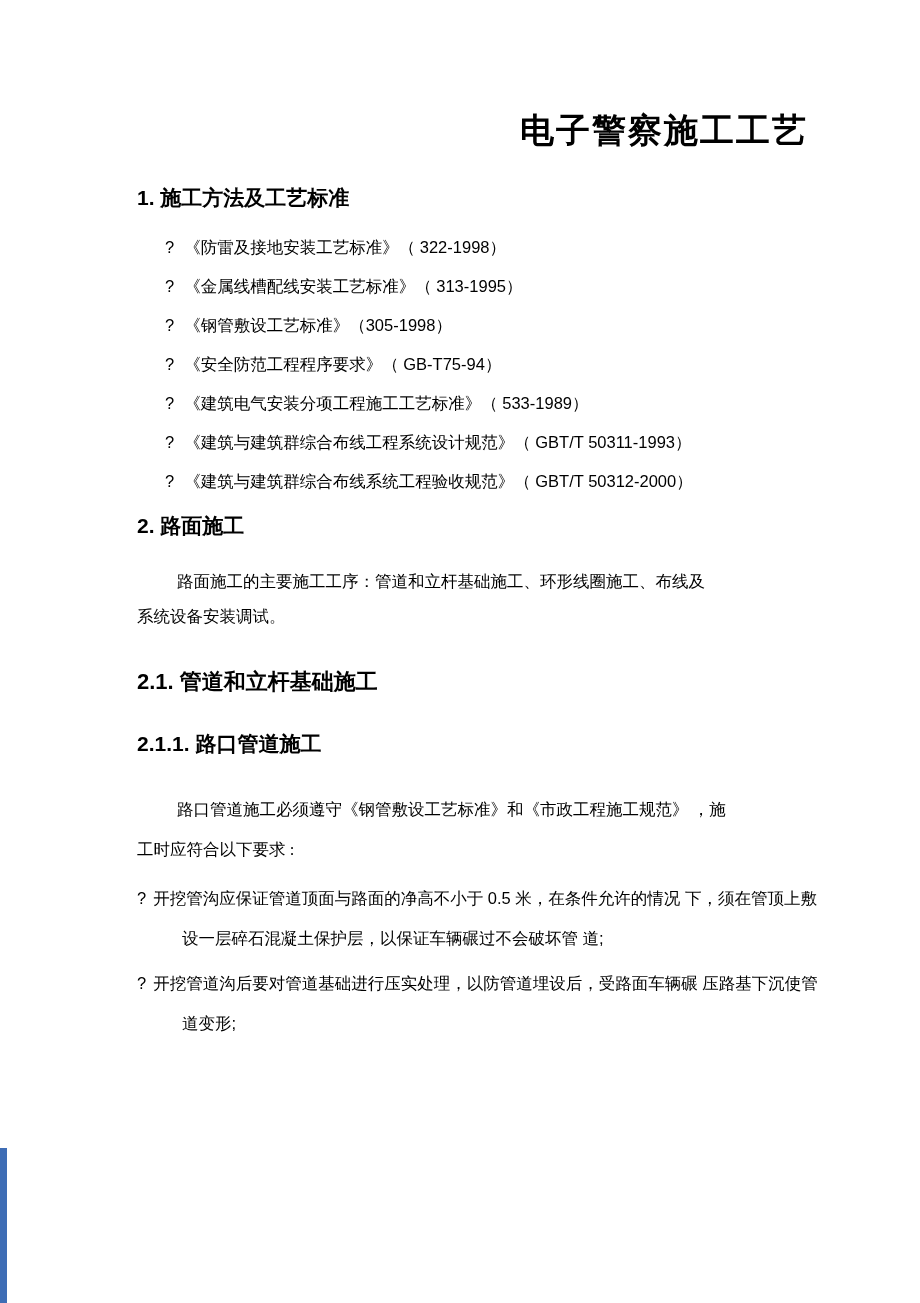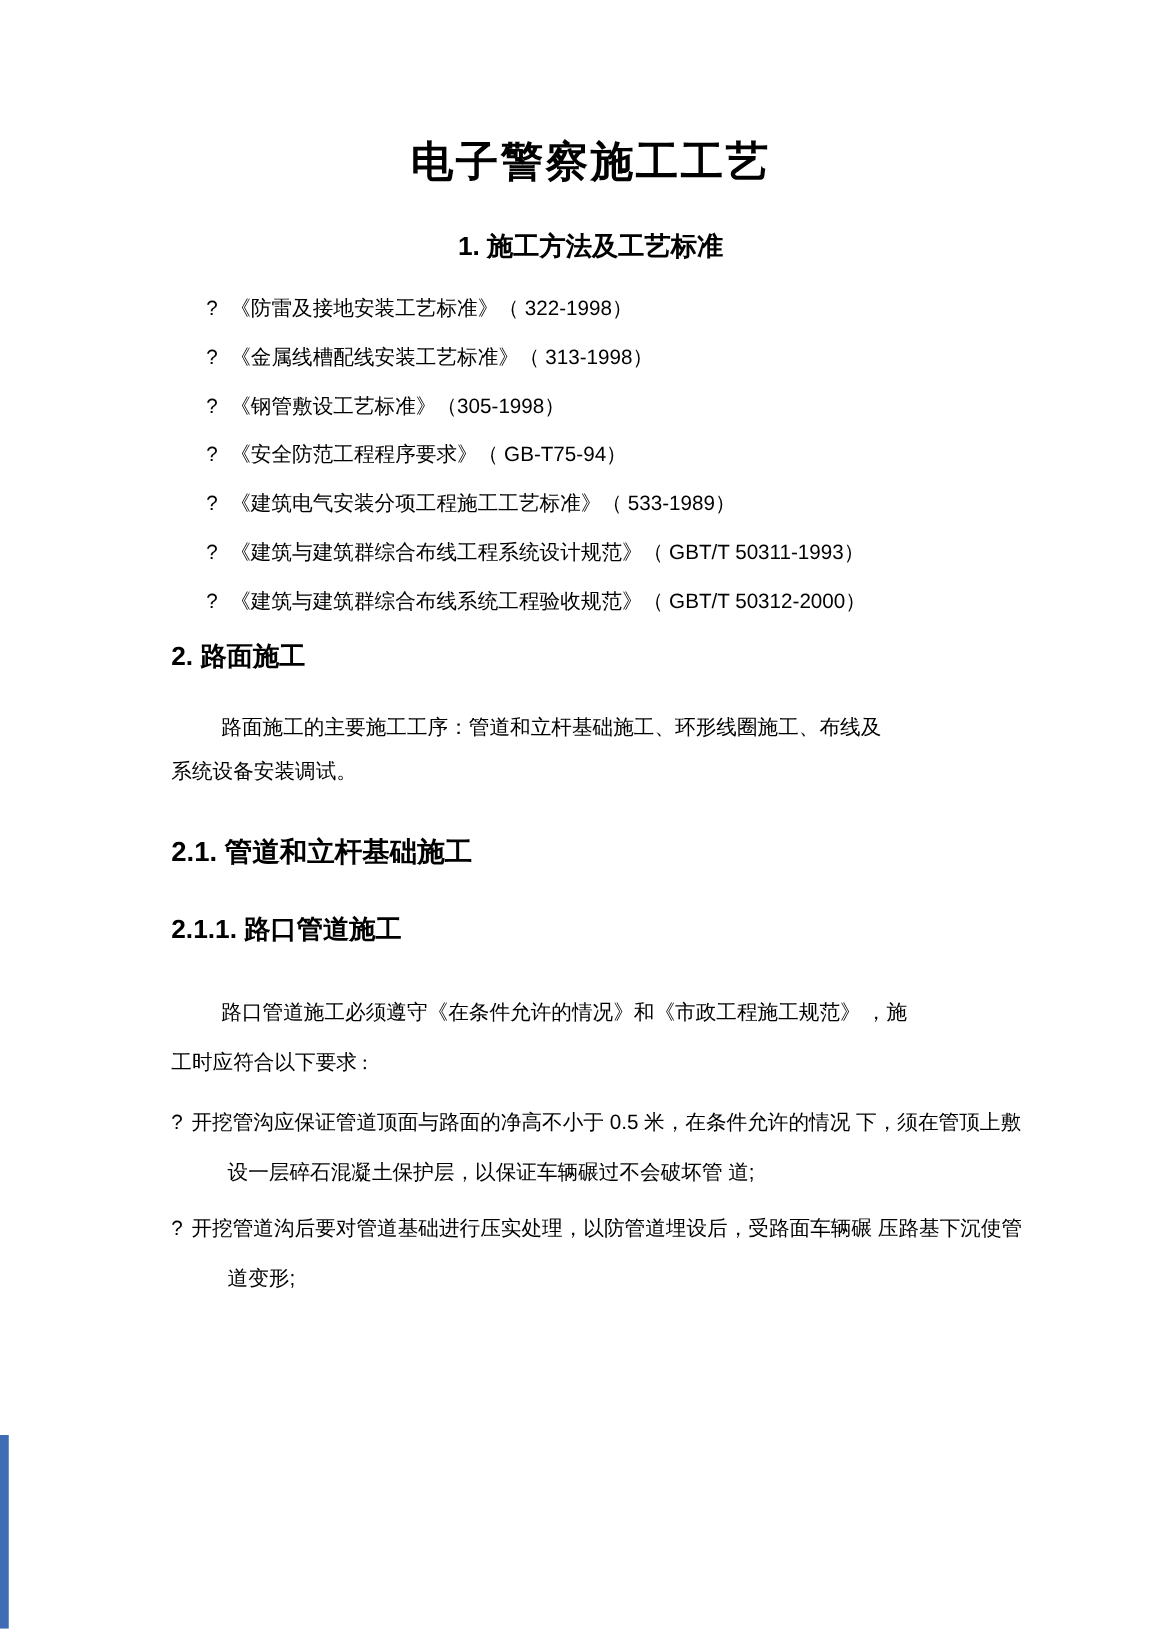--- a/index.html
+++ b/index.html
@@ -11,33 +11,33 @@
     color: #000000;
     font-family: "Liberation Sans", "DejaVu Sans", sans-serif;
     position: relative;
     overflow: hidden;
   }
   .page { padding: 108px 112px 0 137px; }
 
   .doc-title {
     font-size: 34px;
     font-weight: 700;
-    text-align: center;
+    text-align: right;
     letter-spacing: 2px;
     line-height: 44px;
     white-space: nowrap;
   }
 
   .heading {
     font-size: 21px;
     font-weight: 700;
     line-height: 24px;
     white-space: nowrap;
   }
-  .h1-1   { margin-top: 34px; text-align: center; }
+  .h1-1   { margin-top: 34px; }
   .h1-2   { margin-top: 22px; }
   .h2-21  { margin-top: 36px; font-size: 22px; }
   .h2-211 { margin-top: 38px; }
 
   .para { margin: 0; font-size: 16.5px; }
   .intro {
     margin-top: 28px;
     line-height: 22px;
     text-indent: 40px;
     white-space: nowrap;
@@ -79,21 +79,21 @@
   <div class="doc-title">电子警察施工工艺</div>
 
   <div class="heading h1-1">1. 施工方法及工艺标准</div>
 
 
   <div class="std-list">
     <div class="std-item">
       <span class="marker">?</span><span>《防雷及接地安装工艺标准》（ 322-1998）</span>
     </div>
     <div class="std-item">
-      <span class="marker">?</span><span>《金属线槽配线安装工艺标准》（ 313-1998）</span>
+      <span class="marker">?</span><span>《金属线槽配线安装工艺标准》（ 313-1995）</span>
     </div>
     <div class="std-item">
       <span class="marker">?</span><span>《钢管敷设工艺标准》（305-1998）</span>
     </div>
     <div class="std-item">
       <span class="marker">?</span><span>《安全防范工程程序要求》（ GB-T75-94）</span>
     </div>
     <div class="std-item">
       <span class="marker">?</span><span>《建筑电气安装分项工程施工工艺标准》（ 533-1989）</span>
     </div>
@@ -110,21 +110,21 @@
   <p class="para p2">
     <span class="pline ind">路面施工的主要施工工序：管道和立杆基础施工、环形线圈施工、布线及</span>
     <span class="pline">系统设备安装调试。</span>
   </p>
 
   <div class="heading h2-21">2.1. 管道和立杆基础施工</div>
 
   <div class="heading h2-211">2.1.1. 路口管道施工</div>
 
   <p class="para p211">
-    <span class="pline ind">路口管道施工必须遵守《在条件允许的情况》和《市政工程施工规范》 ，施</span>
+    <span class="pline ind">路口管道施工必须遵守《钢管敷设工艺标准》和《市政工程施工规范》 ，施</span>
     <span class="pline">工时应符合以下要求 :</span>
   </p>
 
   <div class="req-list">
     <div class="req-item">
       <div class="req-line">
         <span class="marker">?</span><span>开挖管沟应保证管道顶面与路面的净高不小于 0.5 米，在条件允许的情况 下，须在管顶上敷</span>
       </div>
       <div class="req-line cont">设一层碎石混凝土保护层，以保证车辆碾过不会破坏管 道;</div>
     </div>

